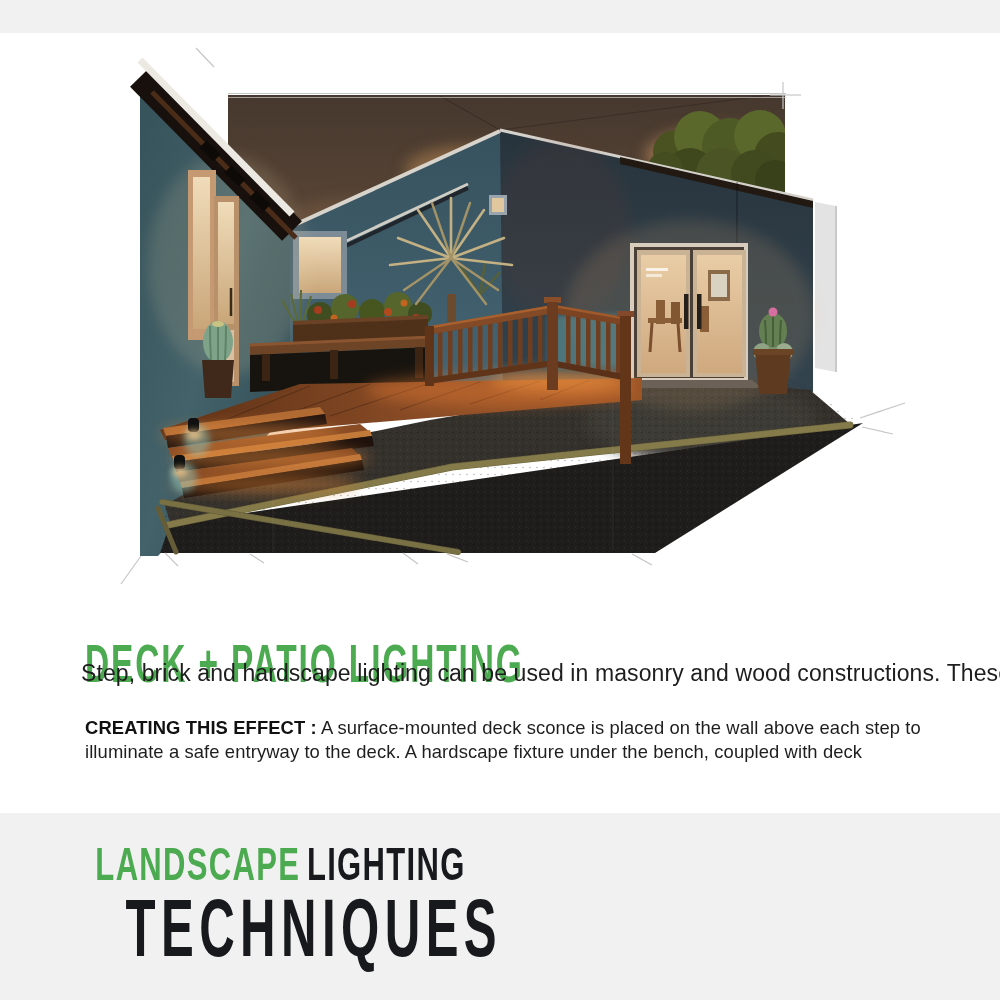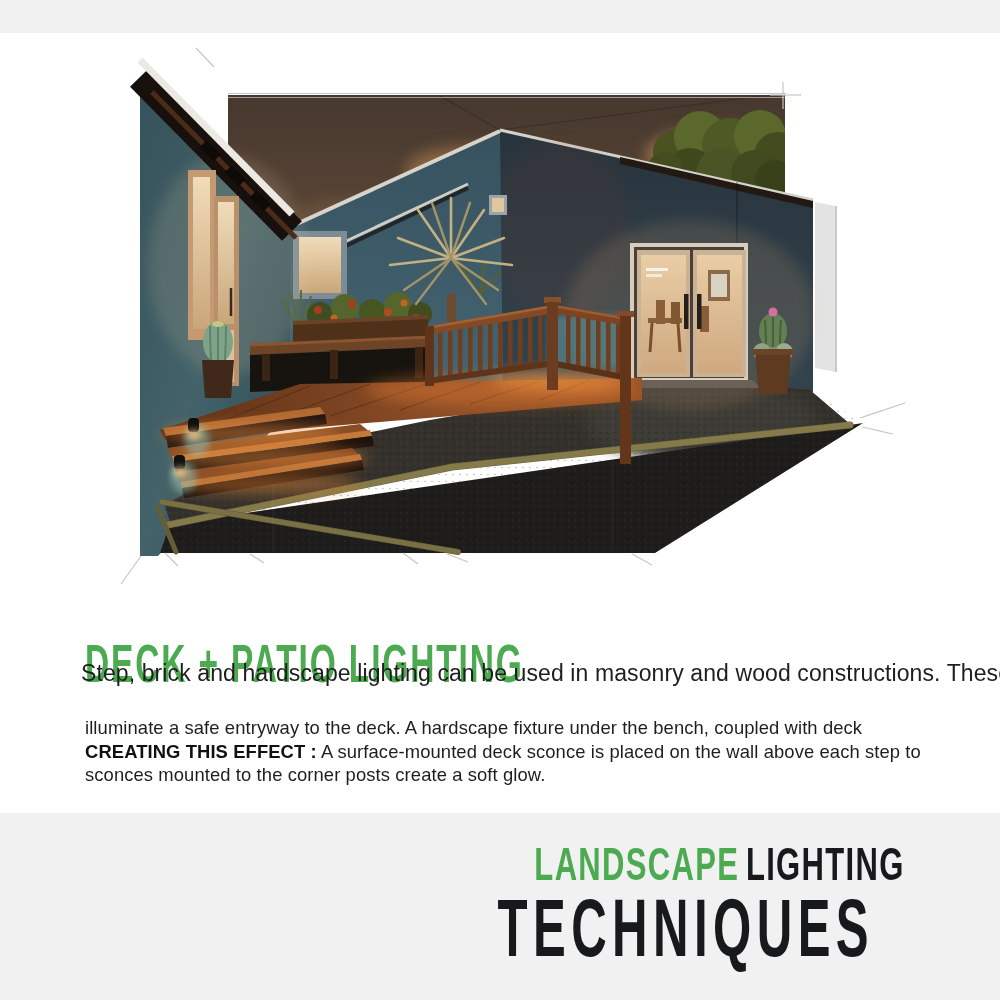--- a/index.html
+++ b/index.html
@@ -10,21 +10,21 @@
   .hero svg{position:absolute;left:0;top:0;}
   .headline{position:absolute;left:85px;top:600px;white-space:nowrap;
             font-size:54px;font-weight:bold;color:#4caa50;letter-spacing:3px;
             transform:scaleX(.62);transform-origin:0 0;line-height:1.0;}
   .intro{position:absolute;left:81px;top:662px;font-size:23px;line-height:23.5px;
          color:#1e1e1e;white-space:nowrap;letter-spacing:.1px;}
   .effect{position:absolute;left:85px;top:716px;font-size:18.4px;line-height:23.5px;
           color:#1e1e1e;white-space:nowrap;letter-spacing:.1px;}
   .effect b{font-weight:bold;color:#111;}
   .footer{position:absolute;left:0;top:813px;width:1000px;height:187px;background:#f1f1f2;
-          display:flex;flex-direction:column;align-items:flex-end;}
+          display:flex;flex-direction:column;align-items:flex-start;}
   .brand{margin-top:27px;white-space:nowrap;font-weight:bold;font-size:47px;line-height:47px;
          letter-spacing:2px;transform:scaleX(.66);transform-origin:50% 50%;color:#17191c;}
   .brand .green{color:#4caa50;margin-right:10px;}
   .big-title{margin-top:-2px;white-space:nowrap;font-weight:bold;font-size:82px;line-height:86px;
          letter-spacing:9px;transform:scaleX(.60);transform-origin:50% 50%;color:#17191c;}
 </style>
 </head>
 <body>
 
 <div class="page">
@@ -364,22 +364,21 @@
     </svg>
   </div>
 
   <h1 class="headline">DECK + PATIO LIGHTING</h1>
 
   <div class="intro">
     <div>Step, brick and hardscape lighting can be used in masonry and wood constructions. These fixtures</div>
   </div>
 
   <div class="effect">
+    <div><b>CREATING THIS EFFECT :</b><span> A surface-mounted deck sconce is placed on the wall above each step to</span></div>
     <div>illuminate a safe entryway to the deck. A hardscape fixture under the bench, coupled with deck</div>
-    <div><b>CREATING THIS EFFECT :</b><span> A surface-mounted deck sconce is placed on the wall above each step to</span></div>
-    <div>sconces mounted to the corner posts create a soft glow.</div>
   </div>
 
   <div class="footer">
     <div class="brand"><span class="green">LANDSCAPE</span><span>LIGHTING</span></div>
     <div class="big-title">TECHNIQUES</div>
   </div>
 </div>
 
 </body></html>

